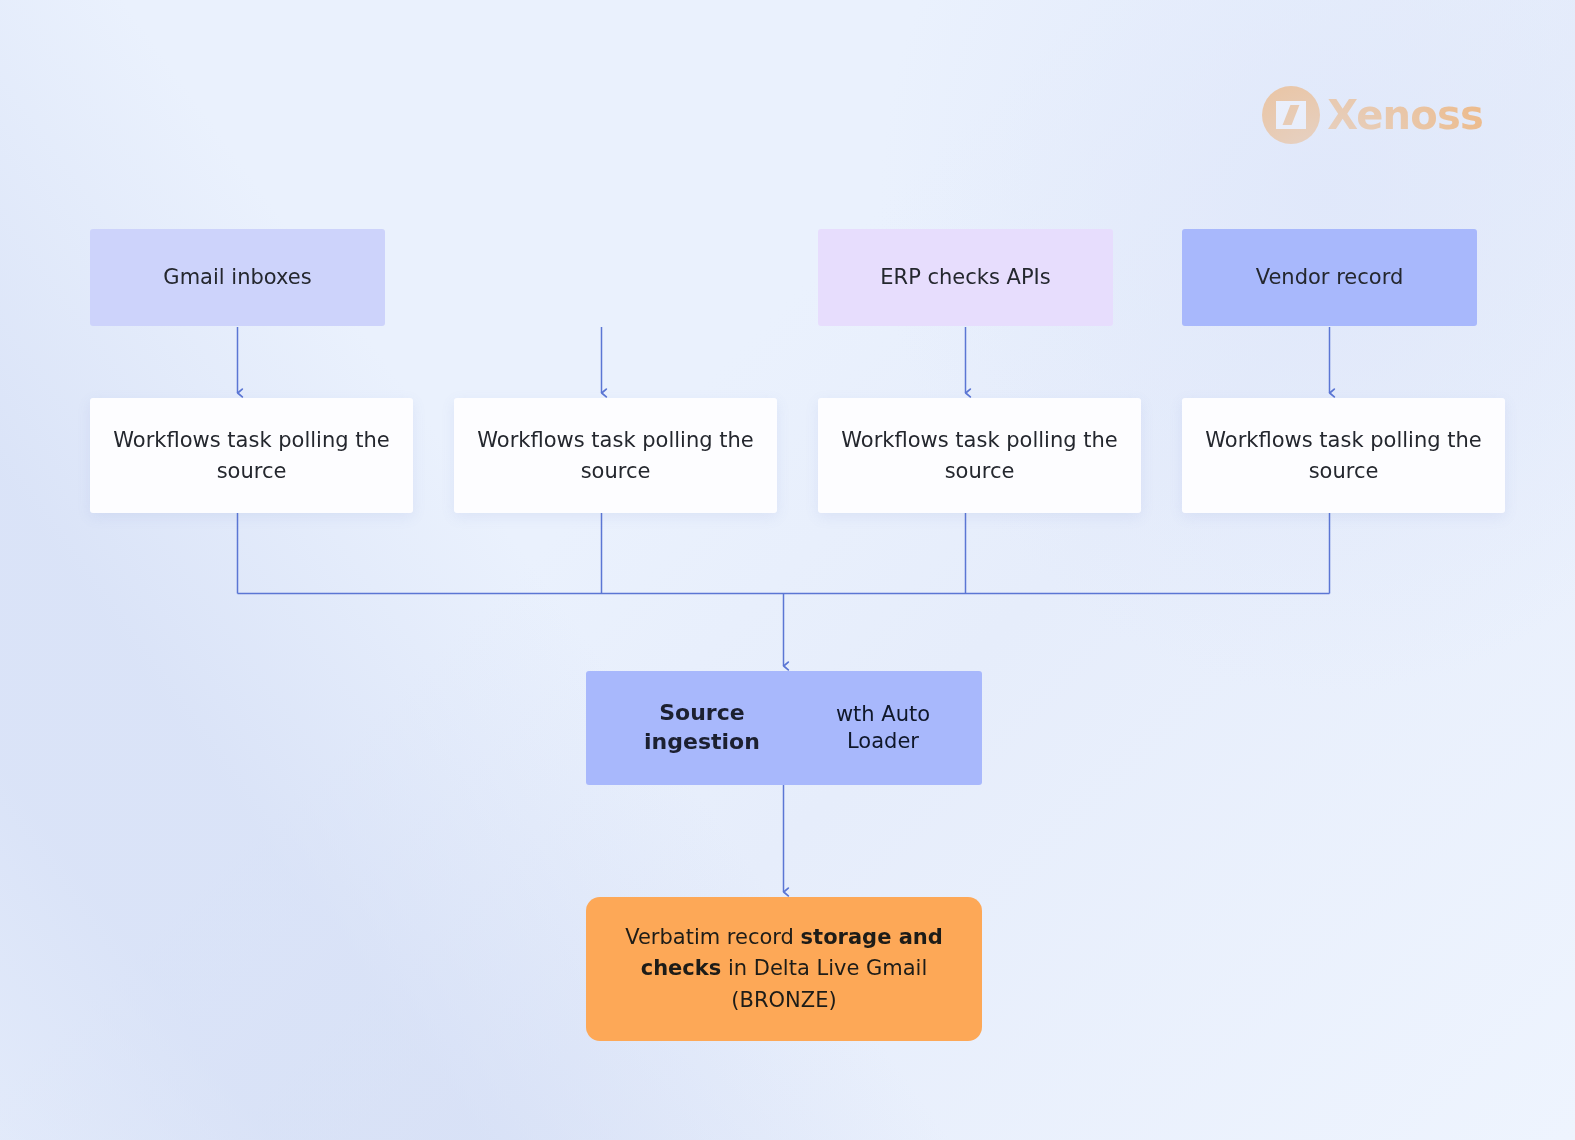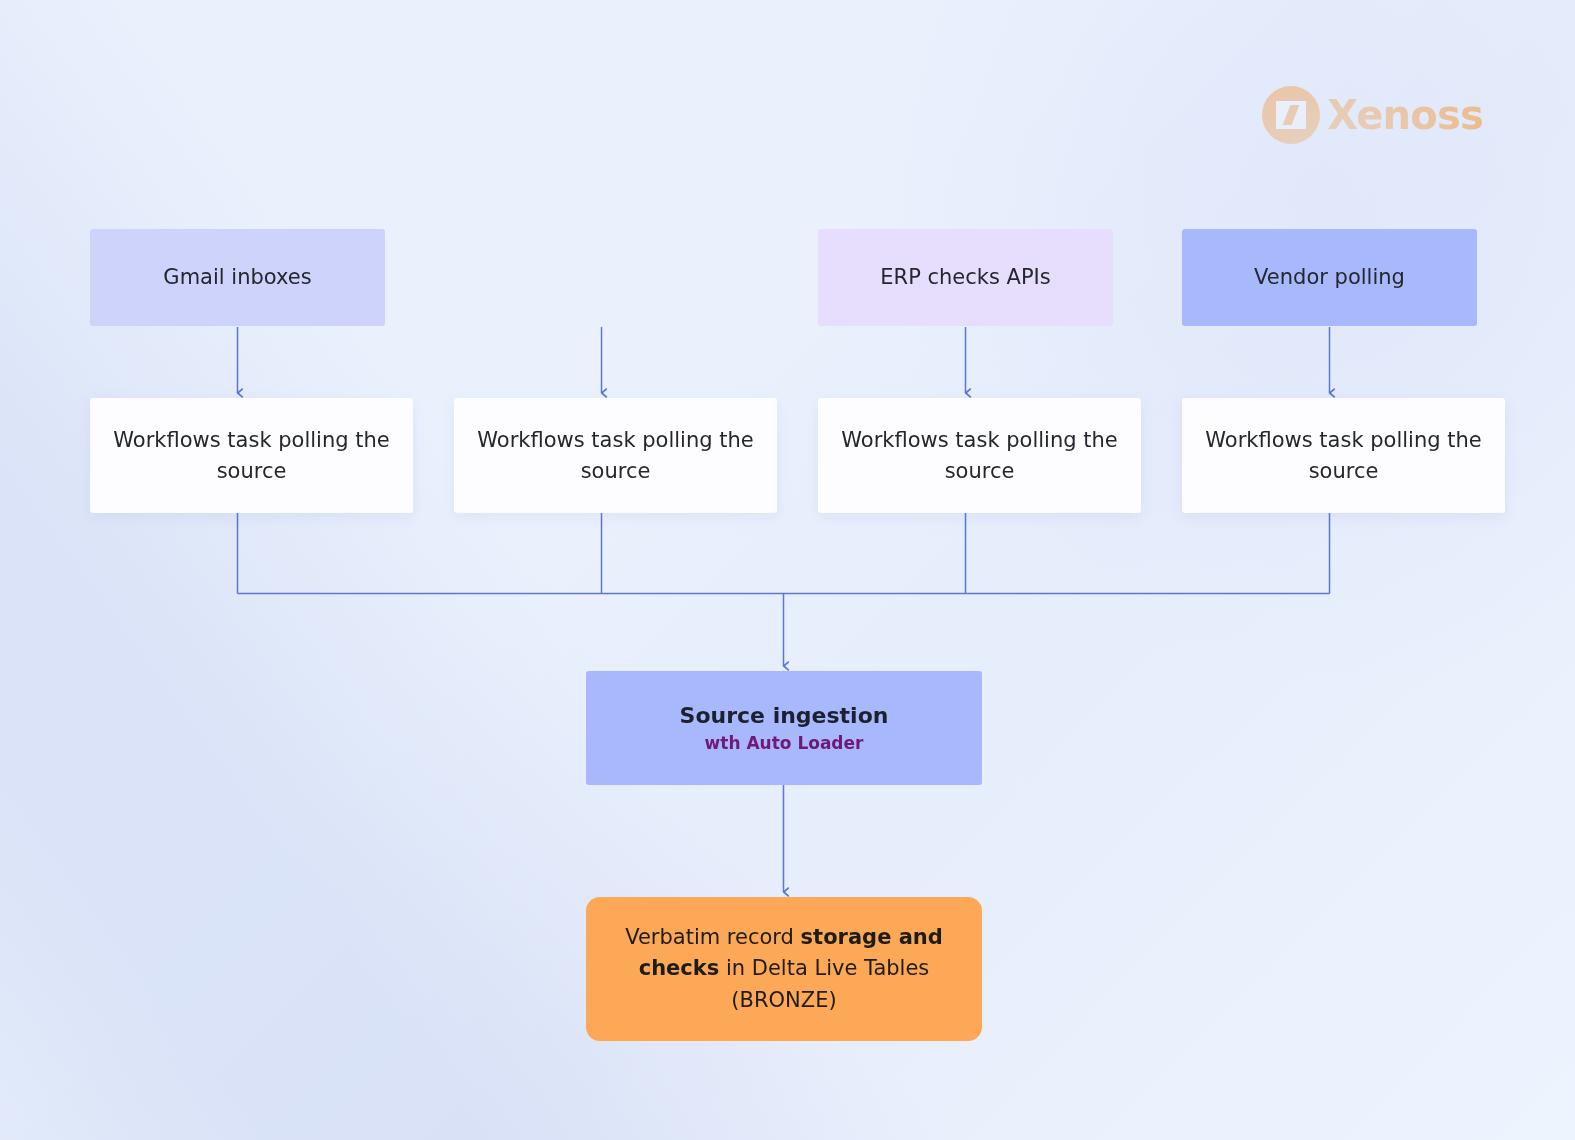--- a/index.html
+++ b/index.html
@@ -120,33 +120,33 @@
 
   #node-poll-1  { left: 90px;   top: 398px; }
   #node-poll-2  { left: 454px;  top: 398px; }
   #node-poll-3  { left: 818px;  top: 398px; }
   #node-poll-4  { left: 1182px; top: 398px; }
 
   #node-ingest {
     left: 586px; top: 671px;
     width: 396px; height: 114px;
     background: #a8b8fc;
-    flex-direction: column;
+    flex-direction: row;
     gap: 2px;
   }
   #node-ingest .title {
     font-size: 22px;
     font-weight: 700;
     color: #1c2030;
     line-height: 1.3;
   }
   #node-ingest .sub {
-    font-size: 17px;
-    font-weight: 700;
-    color: #701a75;
+    font-size: 21px;
+    font-weight: 400;
+    color: #0f172a;
     line-height: 1.3;
   }
 
   #node-bronze {
     left: 586px; top: 897px;
     width: 396px; height: 144px;
     background: #fda857;
     border-radius: 14px;
   }
   #node-bronze .txt {
@@ -200,21 +200,21 @@
     </g>
   </svg>
 
   <div class="node src-node" id="node-gmail">
     <span class="txt">Gmail inboxes</span>
   </div>
   <div class="node src-node" id="node-erp">
     <span class="txt">ERP checks APIs</span>
   </div>
   <div class="node src-node" id="node-vendor">
-    <span class="txt">Vendor polling</span>
+    <span class="txt">Vendor record</span>
   </div>
 
   <div class="node poll-node" id="node-poll-1">
     <span class="txt">Workflows task polling the source</span>
   </div>
   <div class="node poll-node" id="node-poll-2">
     <span class="txt">Workflows task polling the source</span>
   </div>
   <div class="node poll-node" id="node-poll-3">
     <span class="txt">Workflows task polling the source</span>
@@ -222,16 +222,16 @@
   <div class="node poll-node" id="node-poll-4">
     <span class="txt">Workflows task polling the source</span>
   </div>
 
   <div class="node" id="node-ingest">
     <span class="title">Source ingestion</span>
     <span class="sub">wth Auto Loader</span>
   </div>
 
   <div class="node" id="node-bronze">
-    <span class="txt"><span>Verbatim record </span><b>storage and checks</b><span> in Delta Live Tables (BRONZE)</span></span>
+    <span class="txt"><span>Verbatim record </span><b>storage and checks</b><span> in Delta Live Gmail (BRONZE)</span></span>
   </div>
 
 </div>
 
 </body></html>

